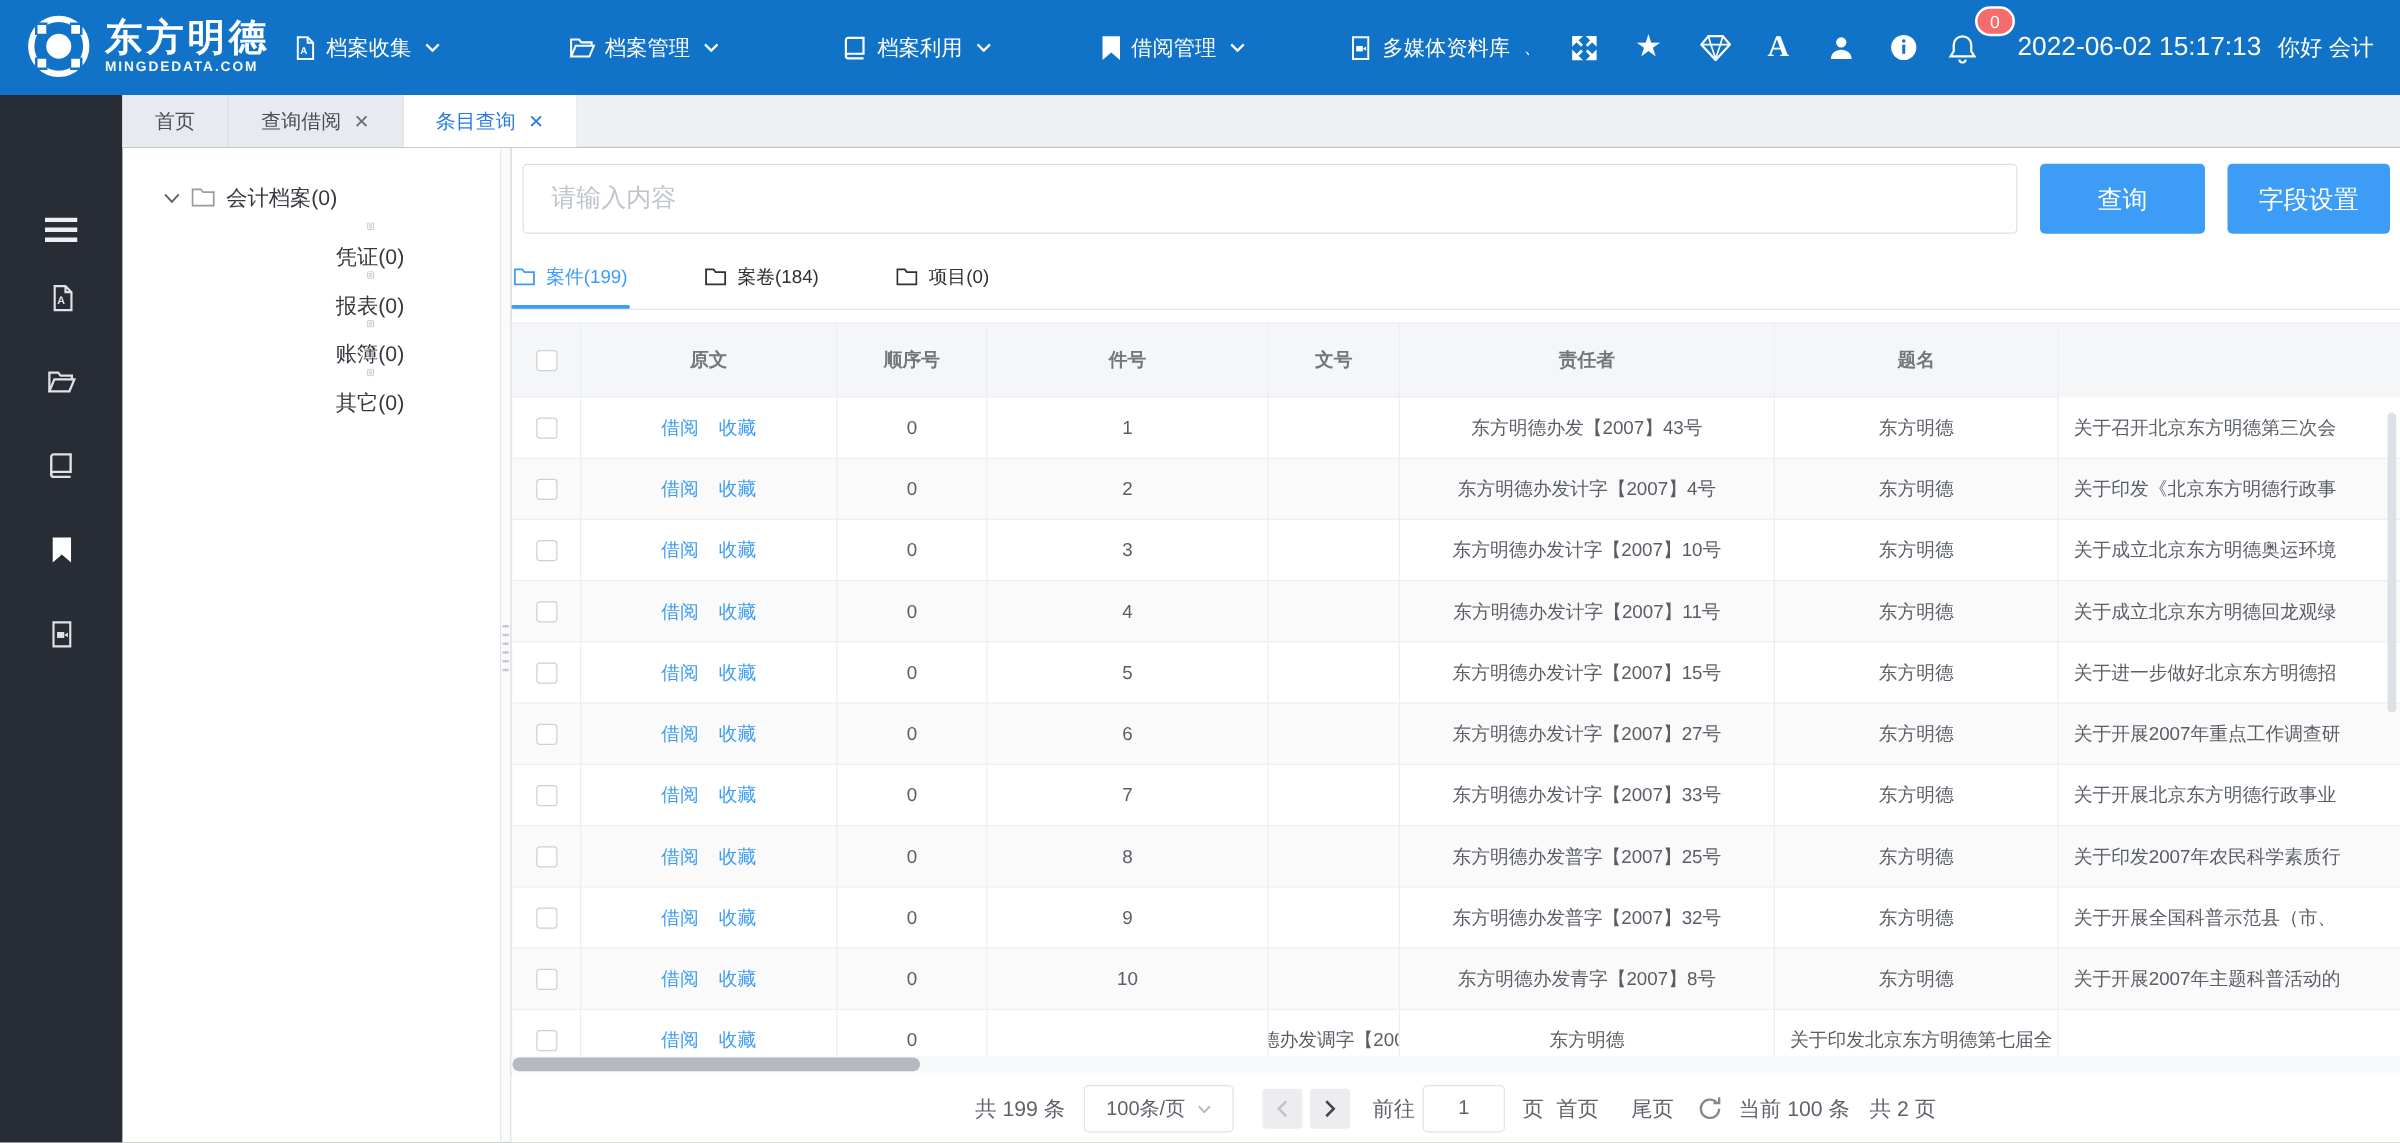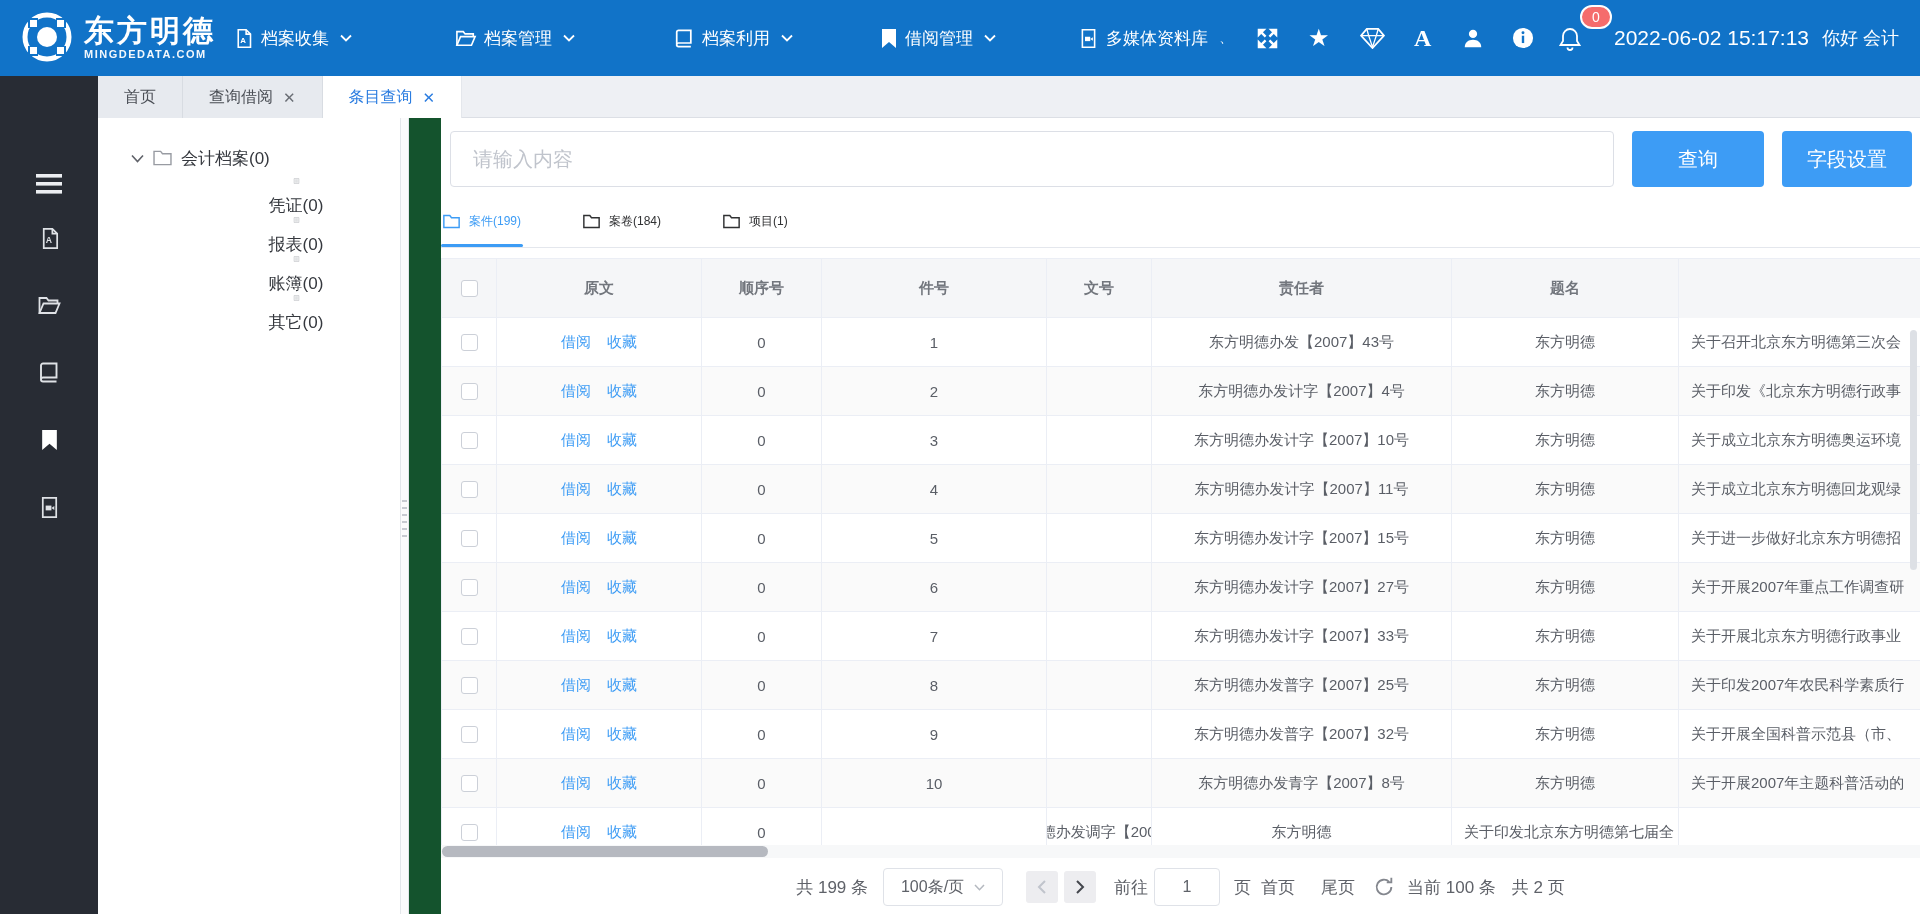--- a/index.html
+++ b/index.html
@@ -42,41 +42,41 @@
   .tab.active { background:#fff; color:#2a7ce0; border-right:1px solid #e4e7ec; }
   .tab-close { font-size:15px; line-height:1; color:#6a6e75; cursor:pointer; }
   .tab.active .tab-close { color:#2a7ce0; }
 
   
   .content { position:absolute; left:98px; top:118px; right:0; bottom:0; display:flex; background:#14532d; }
   .tree-panel { width:302px; position:relative; background:#fff; }
   .splitter { width:9px; background:#fbfbfc; border-left:1px solid #e3e6ea; border-right:1px solid #e3e6ea; position:relative; cursor:col-resize; }
   .grip { position:absolute; left:1px; top:382px; display:flex; flex-direction:column; gap:5px; }
   .grip i { display:block; width:5px; height:2px; background:#c7cad1; }
-  .right-panel { flex:1; position:relative; overflow:hidden; background:#fff;margin-left:32px; }
+  .right-panel { flex:1; position:relative; overflow:hidden; background:#fff; }
 
   
   .tree { padding-top:20px; font-size:17px; color:#35383e; }
   .tree-root { height:40px; display:flex; align-items:center; padding-left:33px; gap:9px; cursor:pointer; }
   .tree-child { height:39px; display:flex; align-items:center; padding-left:94px; gap:10px; cursor:pointer;flex-direction:column; }
 
   
   .search-row { position:absolute; left:9px; right:8px; top:13px; height:56px; display:flex; gap:18px; }
   .search-input { flex:1; height:56px; border:1px solid #dcdfe6; border-radius:4px; padding:0 22px;
                   font-size:20px; color:#333; outline:none; font-family:inherit; }
   .search-input::placeholder { color:#c0c4cc; }
   .btn { height:56px; border:none; border-radius:4px; background:#3d9cf5; color:#fff; font-size:20px;
          cursor:pointer; font-family:inherit; }
   .btn-search { width:132px; }
   .btn-fields { width:130px; }
 
   
   .subtabs { position:absolute; left:0; right:0; top:78px; height:52px; border-bottom:1px solid #e4e7ed;
              display:flex; align-items:stretch; }
-  .subtab { display:flex; align-items:center; gap:9px; margin-right:58px; font-size:12px; color:#303133;
+  .subtab { display:flex; align-items:center; gap:9px; margin-right:58px; font-size:15px; color:#303133;
             position:relative; cursor:pointer; padding:0 2px; }
   .subtab.active { color:#3d9cf5; }
   .subtab.active::after { content:""; position:absolute; left:0; right:0; bottom:0; height:3px;
                           background:#3d9cf5; border-radius:2px; }
 
   
   .table { position:absolute; left:0; top:140px; width:2170px; border-left:1px solid #ebeef5; }
   .thead, .tr { display:grid; grid-template-columns:55px 205px 120px 225px 105px 300px 227px 520px; }
   .thead { height:60px; background:#f5f6f8; border-top:1px solid #ebeef5; }
   .th { display:flex; align-items:center; justify-content:center; border-right:1px solid #ebeef5;
@@ -368,21 +368,21 @@
       <div class="subtab">
         <svg width="17" height="15" viewBox="0 0 20 17">
             <path d="M1 15.5V1.5h7l2 2.5h9v11.5z" fill="none" stroke="currentColor" stroke-width="1.7"></path>
           </svg>
         <span>案卷(184)</span>
       </div>
       <div class="subtab">
         <svg width="17" height="15" viewBox="0 0 20 17">
             <path d="M1 15.5V1.5h7l2 2.5h9v11.5z" fill="none" stroke="currentColor" stroke-width="1.7"></path>
           </svg>
-        <span>项目(1)</span>
+        <span>项目(0)</span>
       </div>
     </div>
 
     <div class="table">
       <div class="thead">
         <div class="th">
             <span class="checkbox"></span>
           </div>
         <div class="th">原文</div>
         <div class="th">顺序号</div>

